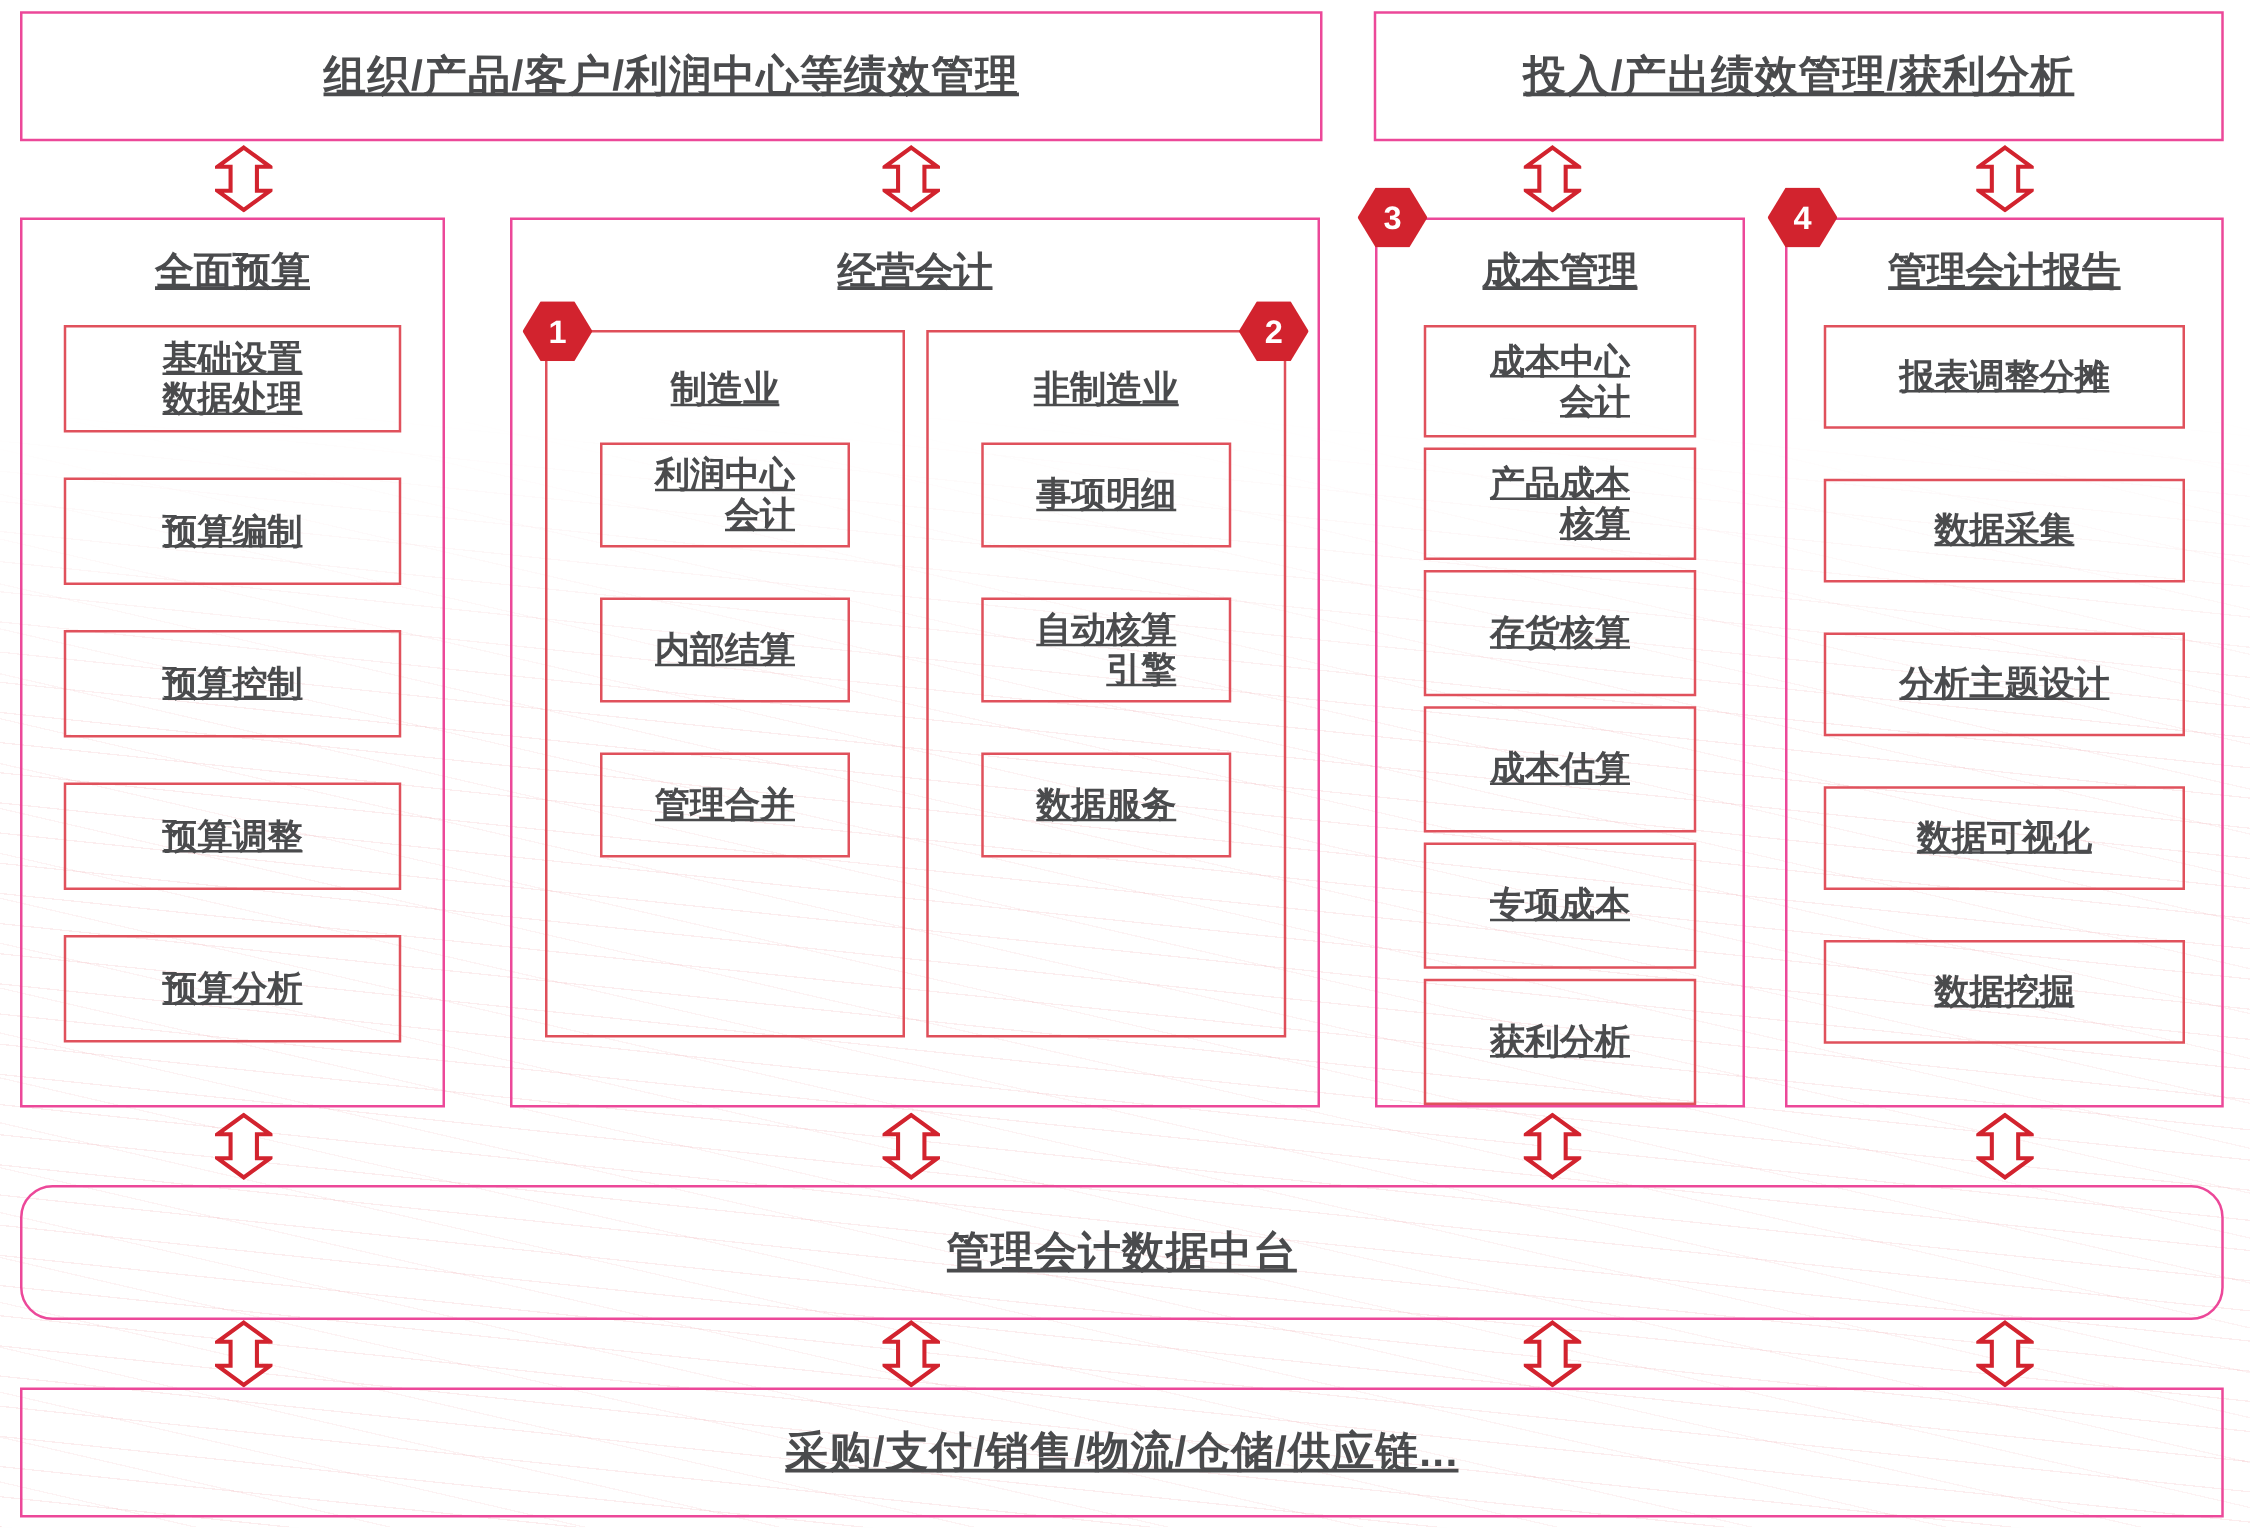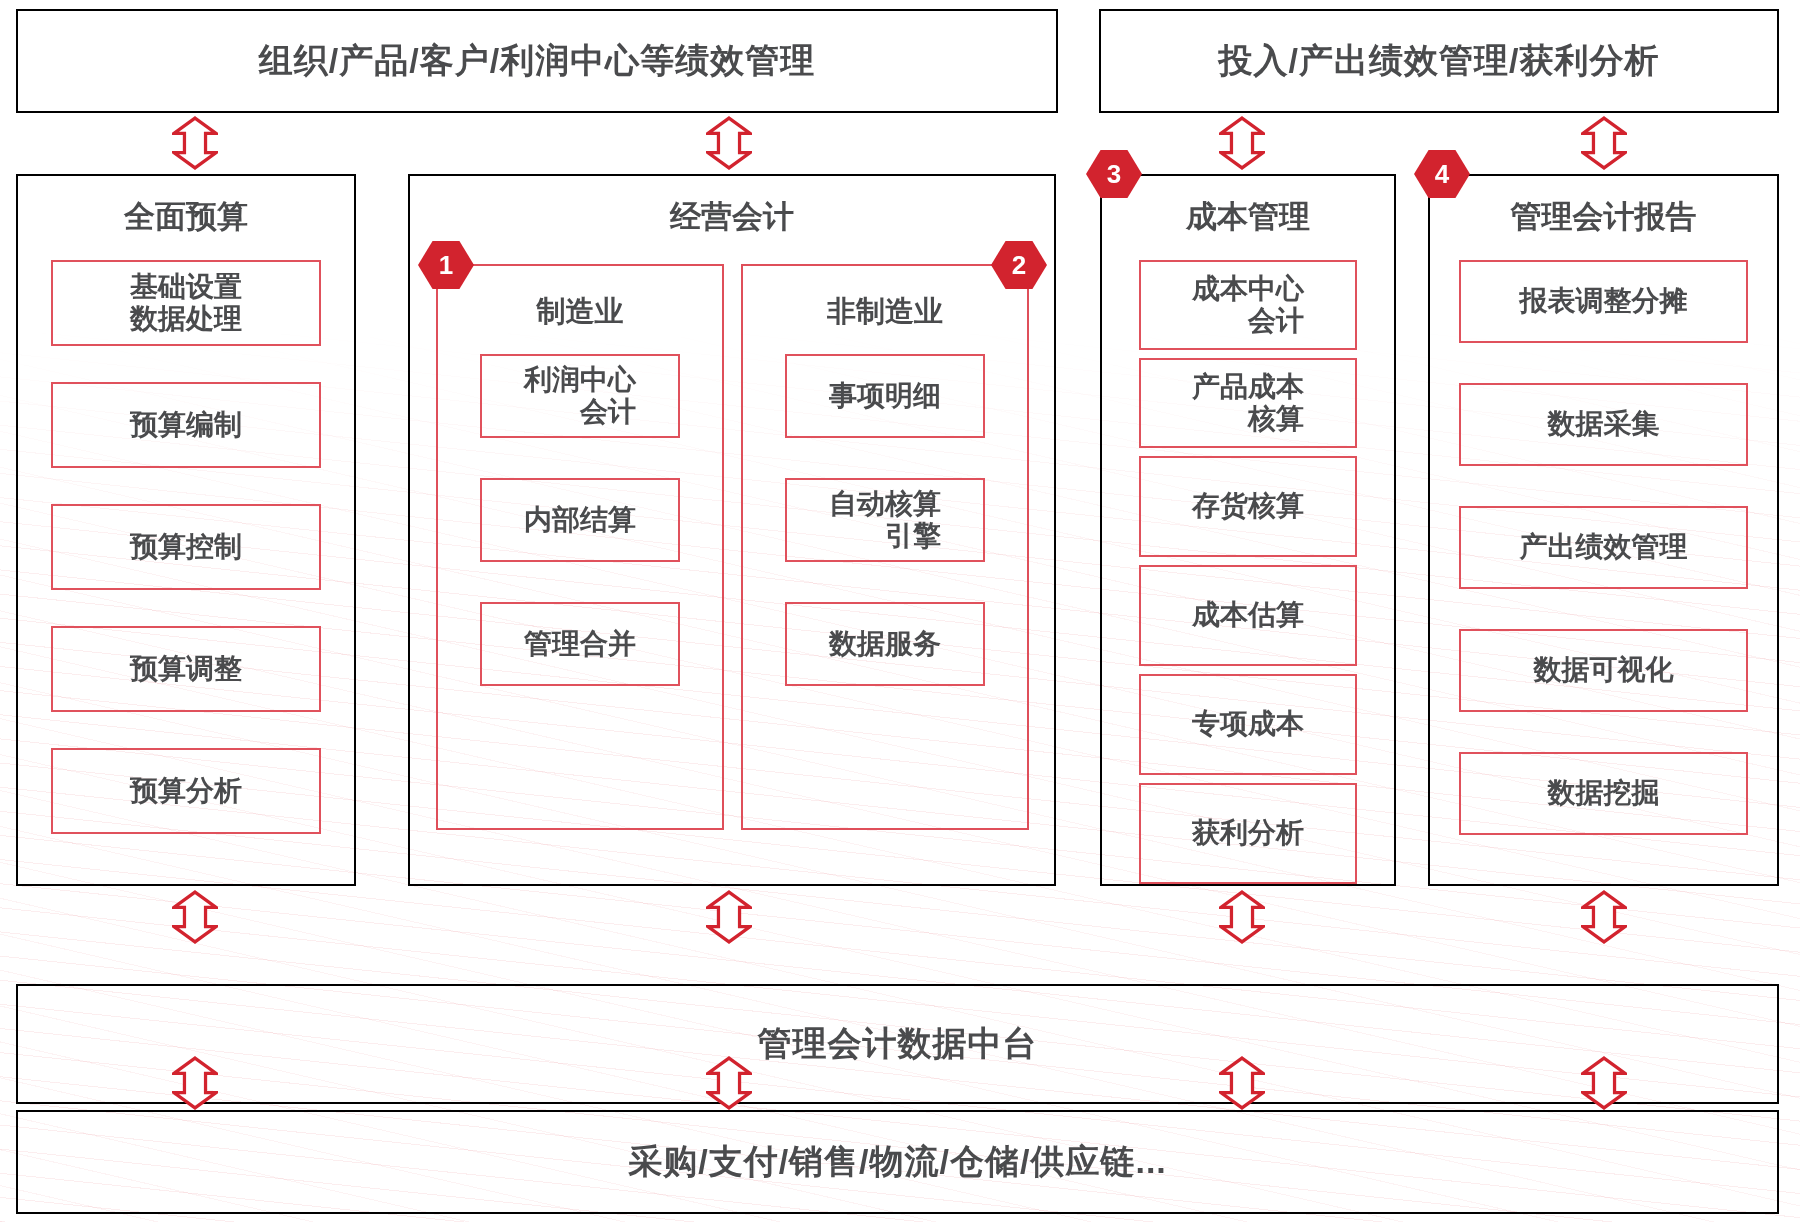--- a/index.html
+++ b/index.html
@@ -10,21 +10,21 @@
   }
   
   .lines{
     position:absolute;left:0;right:0;top:330px;bottom:0;z-index:0;pointer-events:none;
     background:
       repeating-linear-gradient(6deg, rgba(224,85,96,0.10) 0 1px, transparent 1px 24px),
       repeating-linear-gradient(13deg, rgba(224,85,96,0.07) 0 1px, transparent 1px 35px);
     -webkit-mask-image:linear-gradient(to top,#000 72%,transparent);
             mask-image:linear-gradient(to top,#000 72%,transparent);
   }
-  .box{position:absolute;border:2px solid #000000;box-sizing:border-box;z-index:1;}
+  .box{position:absolute;border:2px solid #ec4899;box-sizing:border-box;z-index:1;text-decoration:underline;}
   .hdr{display:flex;align-items:center;justify-content:center;
        font-size:34px;font-weight:700;letter-spacing:1px;}
   .bar{display:flex;align-items:center;justify-content:center;
        font-size:34px;font-weight:700;letter-spacing:1px;}
   .col{padding:0;}
   .col-title{text-align:center;font-size:31px;font-weight:700;padding-top:20px;}
   .items{display:flex;flex-direction:column;}
   .item{
     border:2px solid #e0515c;box-sizing:border-box;
     display:flex;align-items:center;justify-content:center;
@@ -147,21 +147,21 @@
       <div class="item">获利分析</div>
     </div>
   </div>
 
   <div class="box col col4" style="left:1428px;top:174px;width:351px;height:712px;">
     <div class="badge tl" style="left:-16px;top:-26px;">4</div>
     <div class="col-title">管理会计报告</div>
     <div class="items">
       <div class="item">报表调整分摊</div>
       <div class="item">数据采集</div>
-      <div class="item">产出绩效管理</div>
+      <div class="item">分析主题设计</div>
       <div class="item">数据可视化</div>
       <div class="item">数据挖掘</div>
     </div>
   </div>
 
   <div class="darrow" style="left:172px;top:890px;">
     <svg viewBox="0 0 48 56">
         <polygon points="24,2 46,18 35,18 35,38 46,38 24,54 2,38 13,38 13,18 2,18" fill="#ffffff" stroke="#d2232e" stroke-width="3.4"></polygon>
       </svg>
   </div>
@@ -174,21 +174,21 @@
     <svg viewBox="0 0 48 56">
         <polygon points="24,2 46,18 35,18 35,38 46,38 24,54 2,38 13,38 13,18 2,18" fill="#ffffff" stroke="#d2232e" stroke-width="3.4"></polygon>
       </svg>
   </div>
   <div class="darrow" style="left:1581px;top:890px;">
     <svg viewBox="0 0 48 56">
         <polygon points="24,2 46,18 35,18 35,38 46,38 24,54 2,38 13,38 13,18 2,18" fill="#ffffff" stroke="#d2232e" stroke-width="3.4"></polygon>
       </svg>
   </div>
 
-  <div class="box bar" style="left:16px;top:984px;width:1763px;height:120px;">
+  <div class="box bar" style="left:16px;top:948px;width:1763px;height:108px;border-radius:26px;">
     <span>管理会计数据中台</span>
   </div>
 
   <div class="darrow" style="left:172px;top:1056px;">
     <svg viewBox="0 0 48 56">
         <polygon points="24,2 46,18 35,18 35,38 46,38 24,54 2,38 13,38 13,18 2,18" fill="#ffffff" stroke="#d2232e" stroke-width="3.4"></polygon>
       </svg>
   </div>
   <div class="darrow" style="left:706px;top:1056px;">
     <svg viewBox="0 0 48 56">

